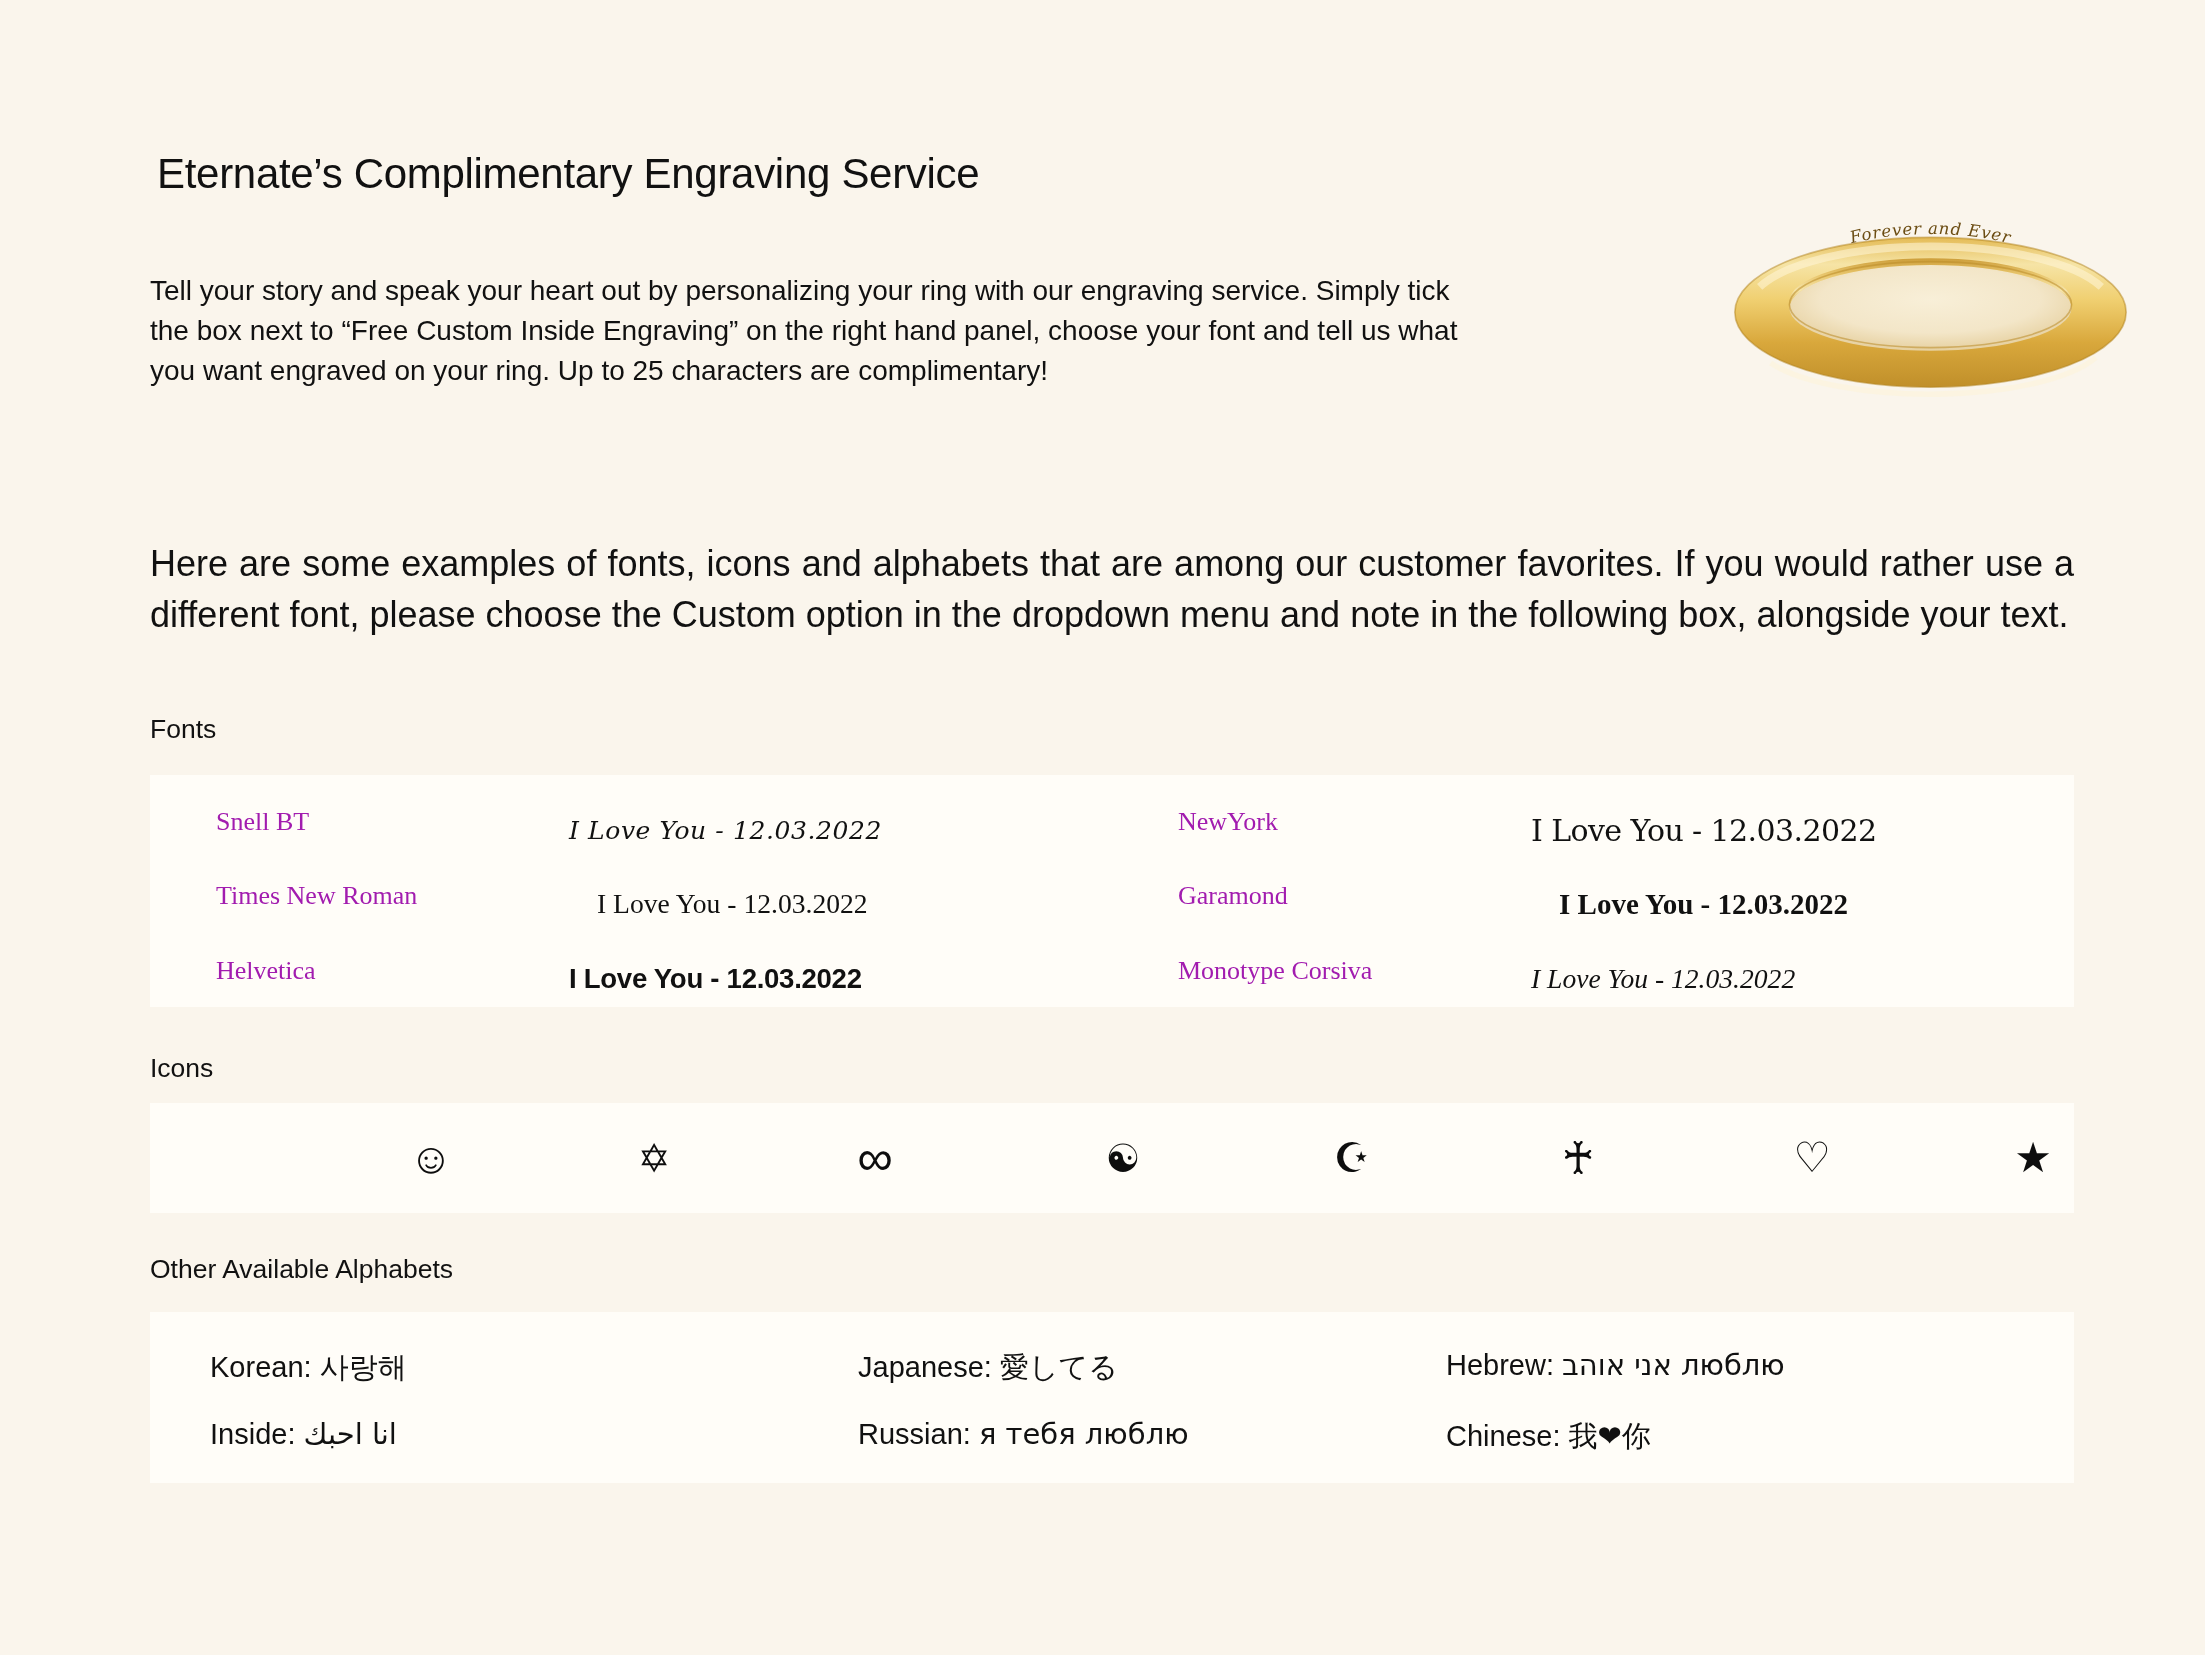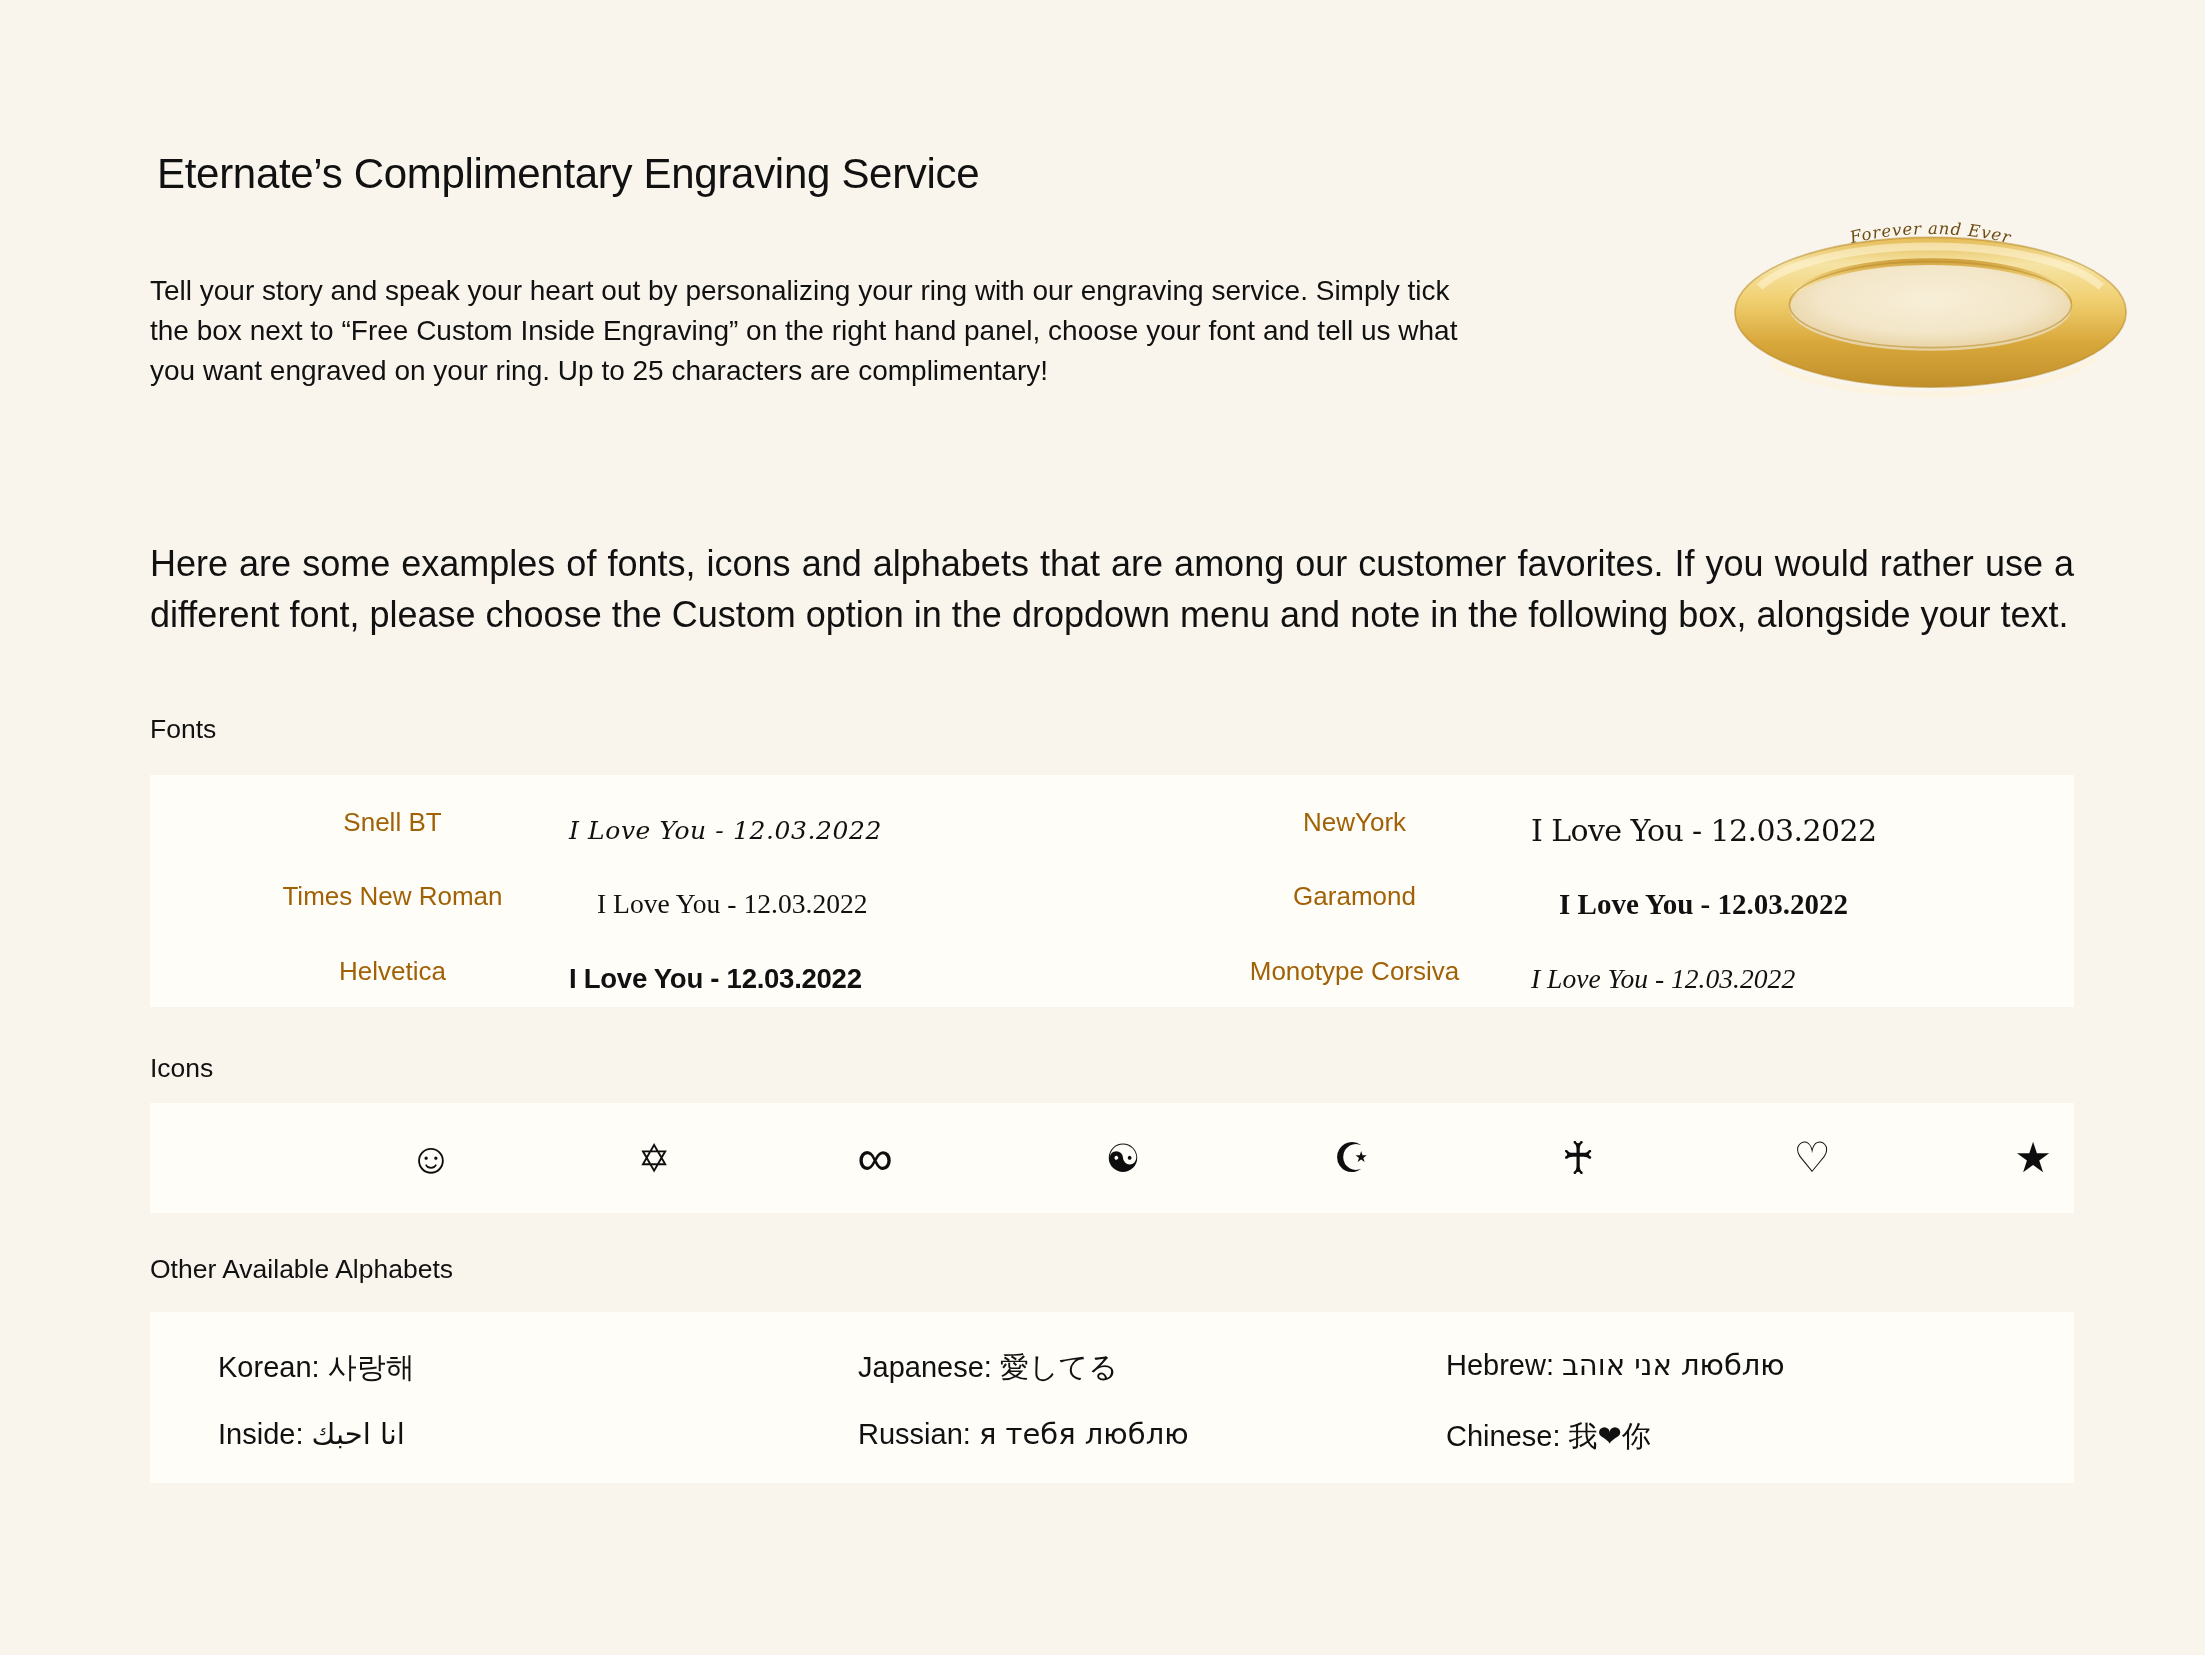--- a/index.html
+++ b/index.html
@@ -120,25 +120,24 @@
     align-items: center;
   }
   .font-col-left { left: 66px; width: 948px; }
   .font-col-right { left: 1028px; width: 893px; }
   .fr-0 { top: 11px; }
   .fr-1 { top: 85px; gap: 28px; }
   .fr-2 { top: 160px; }
 
   .font-name {
     font-size: 26px;
-    color: #a16207;
+    color: #a21caf;
     width: 353px;
     flex: none;
-    font-family: Liberation Sans, sans-serif;
-    text-align: center;
+    font-family: Liberation Serif, serif;
   }
   .font-sample {
     font-size: 27px;
     color: #111;
     white-space: nowrap;
     margin-top: 16px;
   }
   .s-snell {
     font-family: "DejaVu Serif", serif;
     font-style: italic;
@@ -219,21 +218,21 @@
     white-space: nowrap;
   }
   .alpha-item .lang {
     font-family: "Liberation Sans", sans-serif;
   }
   .alpha-item .val {
     font-family: "DejaVu Sans", sans-serif;
   }
   .ar-0 { top: 36px; }
   .ar-1 { top: 105px; }
-  .ac-0 { left: 68px; text-align: center; }
+  .ac-0 { left: 60px; text-align: center; }
   .ac-1 { left: 708px; }
   .ac-2 { left: 1296px; }
   .ac-2r { left: 1296px; }
 </style>
 </head>
 <body>
 
 <div class="page">
   <div class="content">
 

